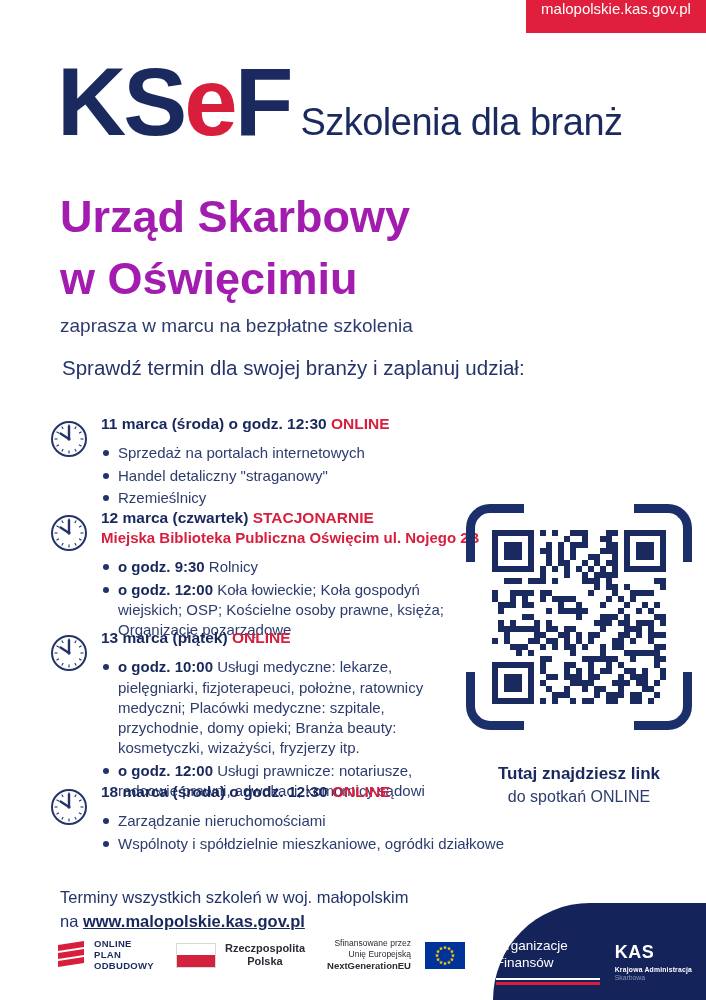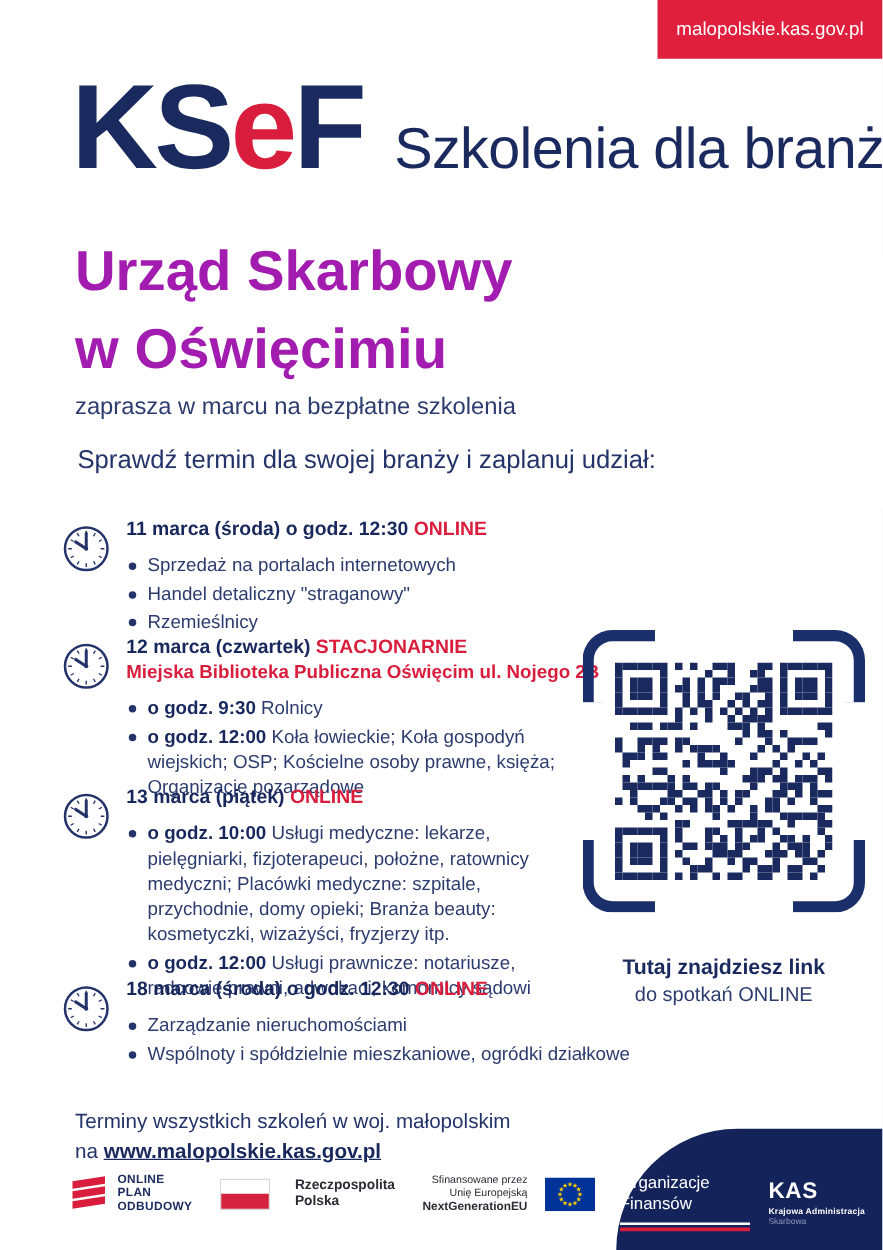--- a/index.html
+++ b/index.html
@@ -1,28 +1,28 @@
 <!DOCTYPE html>
 <html><head>
 <meta charset="utf-8">
 <style>
   * { margin:0; padding:0; box-sizing:border-box; }
   body { background:#e8e8e8; font-family:"Liberation Sans", sans-serif; }
   .poster { position:relative; width:706px; height:1000px; background:#ffffff; overflow:hidden; margin:0 auto; }
 
   
-  .banner { position:absolute; top:0; right:0; width:180px; height:47px; background:#e01f3d;
-            display:flex; align-items:center; justify-content:center; }
+  .banner { position:absolute; top:0; right:0; width:180px; height:33px; background:#e01f3d;
+            display:flex; align-items:flex-start; justify-content:center; }
   .banner span { color:#fff; font-size:15px; }
 
   
   .brand { position:absolute; left:57px; top:52px; display:flex; align-items:baseline; white-space:nowrap; }
   .brand-main { font-size:96px; font-weight:bold; color:#1a2a5f; letter-spacing:-3px; line-height:1.05; }
   .brand-main .red { color:#d91e3d; }
-  .brand-sub { font-size:46px; color:#1a2a5f; margin-left:25px; letter-spacing:-0.5px; }
+  .brand-sub { font-size:38px; color:#1a2a5f; margin-left:10px; letter-spacing:-0.5px; }
 
   
   .office { position:absolute; left:60px; top:186px; }
   .office-line { font-size:45px; font-weight:bold; color:#a21caf; line-height:1.38; }
   .invite { font-size:19px; color:#2d3c6e; margin-top:5px; }
 
   
   .address { position:absolute; left:404px; top:288px; display:flex; }
   .address-icon { margin-top:9px; margin-right:9px; }
   .address-lines { font-size:21px; color:#2d3c6e; line-height:1.3; }
@@ -60,21 +60,21 @@
   .qr-label-rest { font-size:16px; color:#2d3c6e; line-height:1.4; }
 
   
   .terms { position:absolute; left:60px; top:886px; font-size:16.5px; color:#24346a; line-height:1.45; }
   .terms a, .terms .link { color:#18285c; font-weight:bold; text-decoration:underline; cursor:pointer; }
 
   
   .logos { position:absolute; left:55px; top:938px; display:flex; align-items:center; gap:22px; }
   .logo-kpo { display:flex; align-items:center; gap:7px; }
   .kpo-text { font-size:9.5px; font-weight:bold; color:#1b2a5e; line-height:1.15; letter-spacing:0.3px; }
-  .logo-pl { display:flex; align-items:center; gap:20px; }
+  .logo-pl { display:flex; align-items:center; gap:9px;text-align:center; }
   .pl-flag { width:40px; height:25px; border:1px solid #d9d9d9; }
   .pl-flag .w { height:50%; background:#fff; }
   .pl-flag .r { height:50%; background:#d4213d; }
   .pl-text { font-size:11px; font-weight:bold; color:#2b2b34; line-height:1.2; }
   .logo-eu { display:flex; align-items:center; gap:14px; }
   .eu-text { text-align:right; font-size:8.5px; color:#2b2b34; line-height:1.3; }
   .eu-text .b { font-size:9.5px; font-weight:bold; }
 
   
   .gov-corner { position:absolute; right:0; bottom:0; width:213px; height:97px; background:#14235a;

